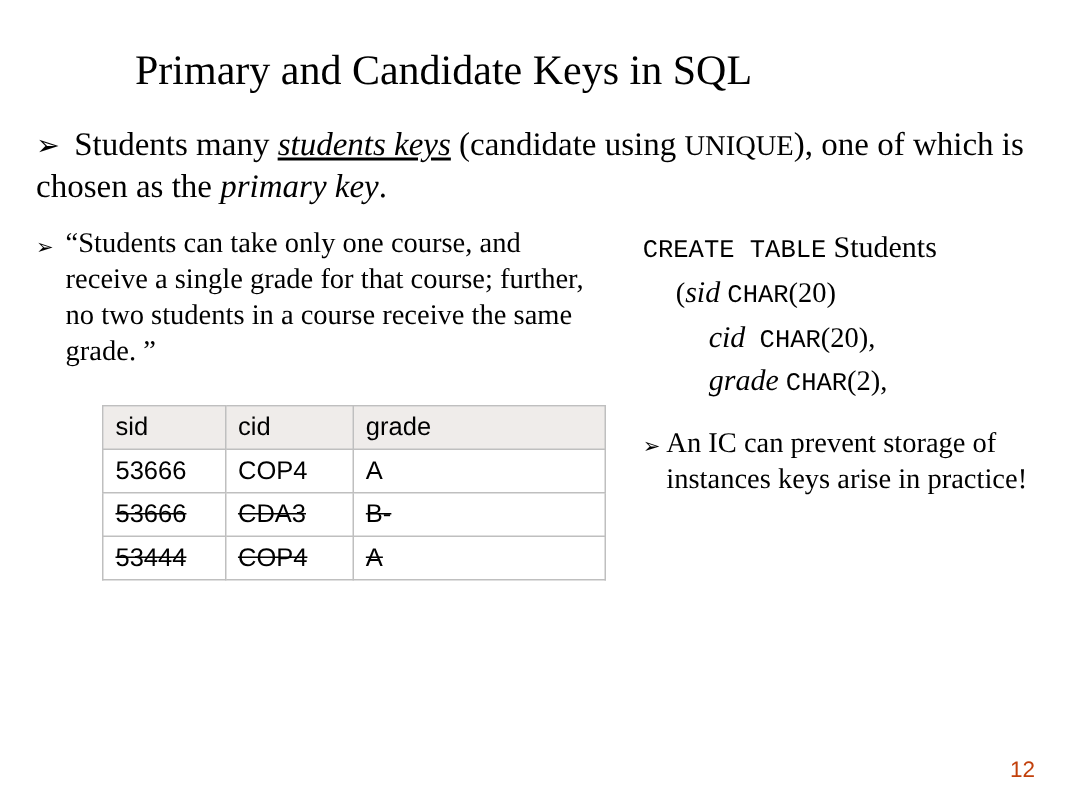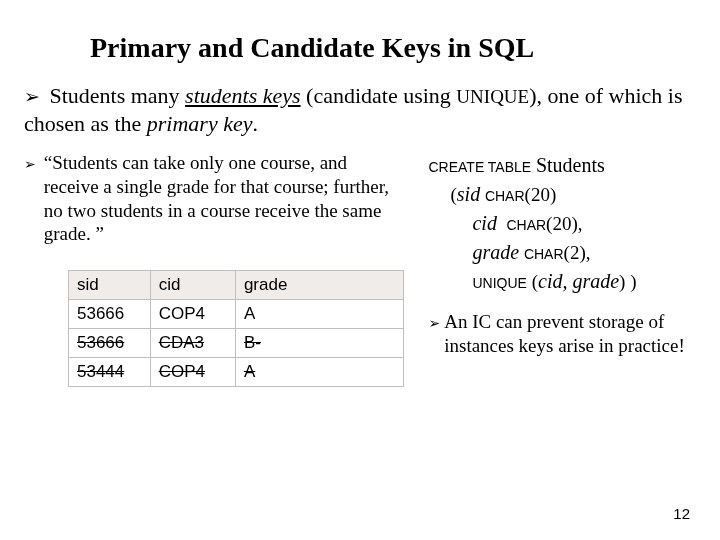--- a/index.html
+++ b/index.html
@@ -6,58 +6,57 @@
   body{
     width:720px;height:540px;
     font-family:"Times New Roman",Times,serif;
     color:#000;background:#fff;
     position:relative;
     box-sizing:border-box;
   }
   .title{
     font-size:28px;
     padding:32px 20px 18px 90px;
-    font-weight:bold;
   }
   .bullet-top{
     font-size:22px;
     padding:0 28px 14px 24px;
     line-height:1.25;
   }
   .arrow{font-family:Arial,sans-serif;font-size:19px;margin-right:4px}
   .u{text-decoration:underline}
   .i{font-style:italic}
   .cols{display:flex;align-items:flex-start;padding:0 22px 0 24px}
   .left{flex:1 1 58%;padding-right:18px}
   .right{flex:1 1 42%}
   .sub-bullet{font-size:19px;line-height:1.25;display:flex}
   .sub-bullet .arrow{font-size:14px;margin-top:5px;margin-right:8px}
   .sql{font-size:19px;line-height:1.45;padding-left:6px}
-  .sql .sc{font-variant:normal;font-family:Liberation Sans, sans-serif;font-size:14px}
+  .sql .sc{font-variant:normal;font-family:Liberation Mono, monospace;font-size:17px}
   .sql .big{font-size:20px}
   .ind1{padding-left:22px}
   .ind2{padding-left:44px}
   .note{font-size:19px;line-height:1.25;display:flex;margin-top:14px;padding-left:6px}
   .note .arrow{font-size:14px;margin-top:5px;margin-right:4px}
   .tbl{margin:24px 0 0 44px;border-collapse:collapse}
   .tbl th,.tbl td{
     border:1px solid #bfbfbf;
     font-family:Arial,Helvetica,sans-serif;
     font-size:17px;
     text-align:left;
     padding:4px 8px;
   }
   .tbl th{background:#efecea;font-weight:400}
   .tbl .c-sid{width:66px}
   .tbl .c-cid{width:70px}
   .tbl .c-grade{width:160px}
   .strike{text-decoration:line-through}
   .pagenum{
     position:absolute;right:30px;bottom:18px;
-    font-family:Arial,sans-serif;font-size:15px;color:#000000;
+    font-family:Arial,sans-serif;font-size:15px;color:#c2410c;
   }
 </style>
 </head>
 <body>
 
 <div class="title">Primary and Candidate Keys in SQL</div>
 
 <div class="bullet-top">
   <span class="arrow">➢</span>
   <span>Students many </span><span class="u i">students keys</span><span>  (candidate using </span><span style="font-size:19px">UNIQUE</span><span>), one of which is chosen as the </span><span class="i">primary key</span><span>.</span>
@@ -105,23 +104,20 @@
       </div>
       <div class="ind1">
         <span>(</span><span class="i big">sid</span> <span class="sc">CHAR</span><span>(20)</span>
       </div>
       <div class="ind2">
         <span class="i big">cid</span>&nbsp; <span class="sc">CHAR</span><span>(20),</span>
       </div>
       <div class="ind2">
         <span class="i big">grade</span> <span class="sc">CHAR</span><span>(2),</span>
       </div>
-      <div class="ind2">
-        <span class="sc">UNIQUE</span> <span>(</span><span class="i big">cid, grade</span><span>) )</span>
-      </div>
     </div>
 
     <div class="note">
       <span class="arrow">➢</span>
       <span>An IC can prevent storage of instances keys arise in practice!</span>
     </div>
   </div>
 </div>
 
 <div class="pagenum">12</div>

